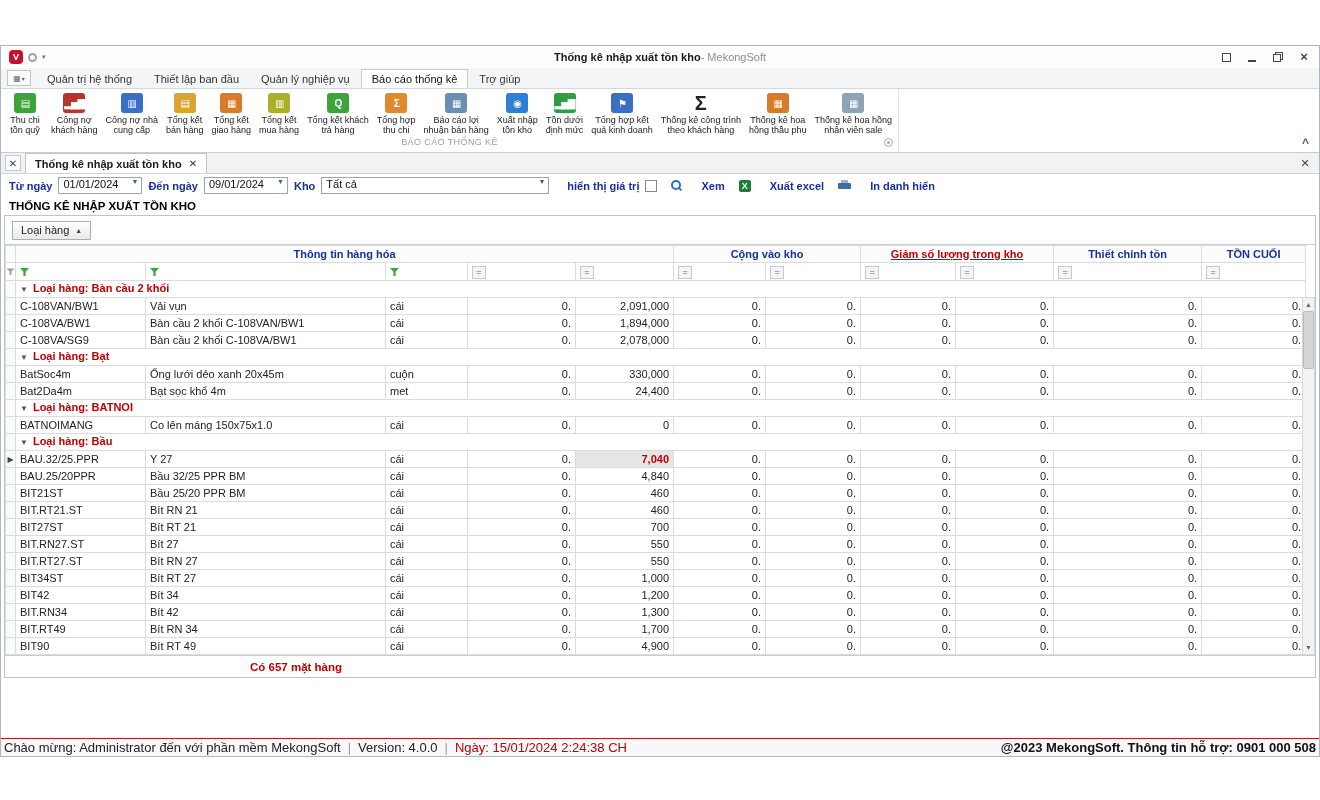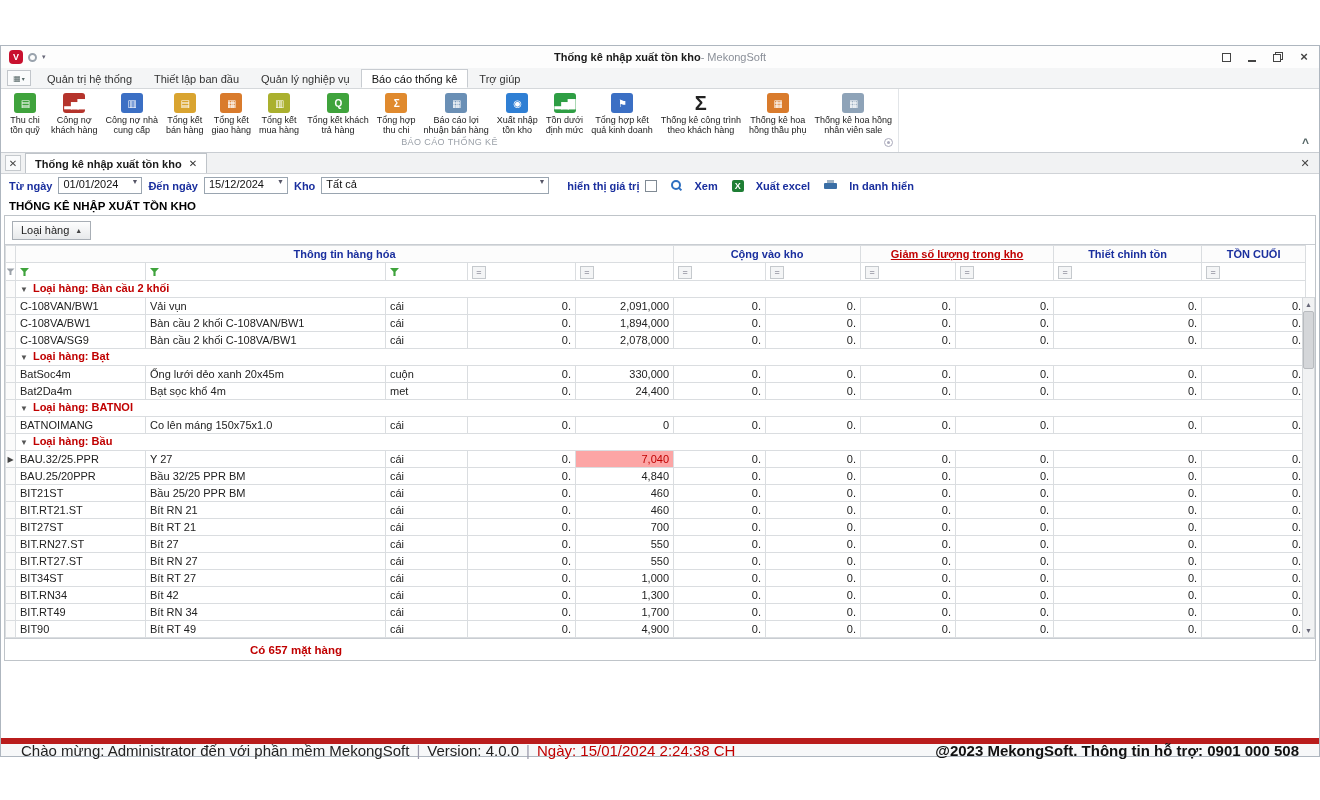--- a/index.html
+++ b/index.html
@@ -62,21 +62,21 @@
   
   .filterbar{height:23px;display:flex;align-items:center;gap:6px;padding:0 8px;font-size:11px;background:#fff}
   .flabel{color:#1a2f9e;font-weight:bold;white-space:nowrap}
   .finput{height:17px;border:1px solid #9aa5b0;background:#fff;display:flex;align-items:flex-start;
     padding:0 3px 0 4px;font-size:11px;color:#111}
   .finput .val{flex:1;white-space:nowrap;overflow:hidden}
   .dd{font-size:7px;color:#556;padding-left:4px}
   .w-date{width:84px}
   .w-combo{width:228px}
   .checkbox{width:12px;height:12px;border:1px solid #808a94;background:#fff}
-  .toolbtn{display:flex;align-items:center;gap:12px;color:#1a2f9e;font-weight:bold;margin-left:8px;white-space:nowrap}
+  .toolbtn{display:flex;align-items:center;gap:19px;color:#1a2f9e;font-weight:bold;margin-left:8px;white-space:nowrap}
   .ic-mag{width:11px;height:11px;position:relative}
   .ic-mag::before{content:'';position:absolute;width:6px;height:6px;border:2px solid #2e6fc0;border-radius:50%;left:0;top:0}
   .ic-mag::after{content:'';position:absolute;width:4px;height:2px;background:#2e6fc0;transform:rotate(45deg);right:0;bottom:1px}
   .ic-excel{width:12px;height:12px;background:#1e7e34;color:#fff;font-size:9px;font-weight:bold;border-radius:2px;
     display:flex;align-items:center;justify-content:center}
   .ic-print{width:13px;height:11px;position:relative}
   .ic-print::before{content:'';position:absolute;left:0;right:0;top:3px;height:6px;background:#3a6ea5;border-radius:1px}
   .ic-print::after{content:'';position:absolute;left:3px;right:3px;top:0;height:3px;background:#9fb2c4}
 
   
@@ -91,38 +91,38 @@
   .grid-body{position:relative}
   table{border-collapse:collapse;table-layout:fixed;width:1300px;font-size:11px}
   td{border:1px solid #dadde0;height:17px;line-height:15px;padding:0 4px;overflow:hidden;white-space:nowrap}
   .band-row td{text-align:center;font-weight:bold;background:#fcfcfc}
   .header-row td{font-weight:bold;background:#fcfcfc;color:#1a1a1a;text-align:left}
   .filter-row td{height:18px;background:#fff}
   .ind{background:#fbfbfb;padding:0;text-align:center;font-size:8px;color:#444}
   .num{text-align:right}
   .grp{color:#c00000;font-weight:bold}
   .expander{color:#555;font-size:8px;margin-right:5px;font-weight:normal}
-  .hl{background:#fca5a5;color:#c00000;font-weight:normal}
+  .hl{background:#e5e5e5;color:#c00000;font-weight:bold}
   .funnel{display:inline-block;width:9px;height:8px;background:#3fa33c;vertical-align:middle;
     clip-path:polygon(0 0,100% 0,62% 45%,62% 100%,38% 100%,38% 45%)}
   .funnel.gray{background:#9aa0a8;width:8px;height:7px}
   .eqbox{display:inline-block;min-width:14px;height:13px;border:1px solid #c5c9cd;background:#f4f5f6;color:#667;
     font-size:9px;line-height:11px;text-align:center;vertical-align:middle}
   .vscroll{position:absolute;top:52px;bottom:0;right:0;width:13px;background:#f1f2f3;border:1px solid #d5d8db;
     display:flex;flex-direction:column;align-items:center}
   .vs-arrow{height:13px;width:13px;font-size:7px;color:#667;display:flex;align-items:center;justify-content:center}
   .vs-thumb{width:11px;height:58px;background:#d4d6d9;border:1px solid #b8bbbf;border-radius:2px}
   .vs-fill{flex:1}
   .grid-footer{height:22px;border-top:1px solid #c9cdd2;display:flex;align-items:center;padding-left:245px;
     font-size:11.5px;font-weight:bold;color:#c00000}
   .filler{flex:1}
 
   
-  .statusbar{height:18px;border-top:6px solid #b91c1c;background:#f7f8f9;display:flex;align-items:center;
-    padding:0 20px;font-size:15px;gap:7px}
+  .statusbar{height:18px;border-top:1px solid #b91c1c;background:#f7f8f9;display:flex;align-items:center;
+    padding:0 3px;font-size:13px;gap:7px}
   .sb-sep{color:#99a}
   .sb-red{color:#c00000;font-weight:normal}
   .sb-right{margin-left:auto;font-weight:bold;color:#111}
 </style>
 </head>
 <body>
 
 <div class="window">
 
   <div class="titlebar">
@@ -289,21 +289,21 @@
   </div>
 
   <div class="filterbar">
     <span class="flabel">Từ ngày</span>
     <div class="finput w-date">
       <span class="val">01/01/2024</span>
         <span class="dd">▼</span>
     </div>
     <span class="flabel">Đến ngày</span>
     <div class="finput w-date">
-      <span class="val">15/12/2024</span>
+      <span class="val">09/01/2024</span>
         <span class="dd">▼</span>
     </div>
     <span class="flabel">Kho</span>
     <div class="finput w-combo">
       <span class="val">Tất cả</span>
         <span class="dd">▼</span>
     </div>
     <span class="flabel" style="margin-left:12px">hiển thị giá trị</span>
     <div class="checkbox"></div>
     <div class="toolbtn">
@@ -577,20 +577,34 @@
               <td class="num">1,000</td>
               <td class="num">0.</td>
               <td class="num">0.</td>
               <td class="num">0.</td>
               <td class="num">0.</td>
               <td class="num">0.</td>
               <td class="num">0.</td>
             </tr>
             <tr class="data-row">
               <td class="ind"></td>
+              <td class="txt">BIT42</td>
+              <td class="txt">Bít 34</td>
+              <td class="txt">cái</td>
+              <td class="num">0.</td>
+              <td class="num">1,200</td>
+              <td class="num">0.</td>
+              <td class="num">0.</td>
+              <td class="num">0.</td>
+              <td class="num">0.</td>
+              <td class="num">0.</td>
+              <td class="num">0.</td>
+            </tr>
+            <tr class="data-row">
+              <td class="ind"></td>
               <td class="txt">BIT.RN34</td>
               <td class="txt">Bít 42</td>
               <td class="txt">cái</td>
               <td class="num">0.</td>
               <td class="num">1,300</td>
               <td class="num">0.</td>
               <td class="num">0.</td>
               <td class="num">0.</td>
               <td class="num">0.</td>
               <td class="num">0.</td>

